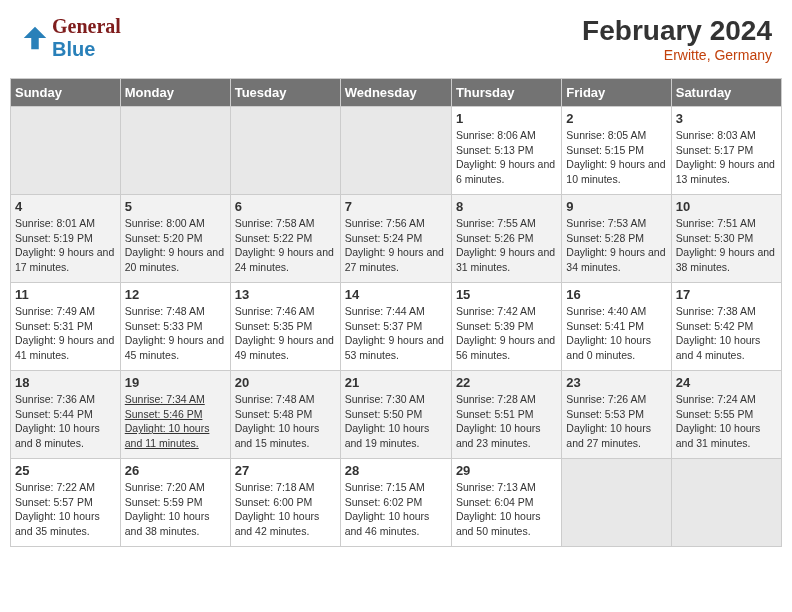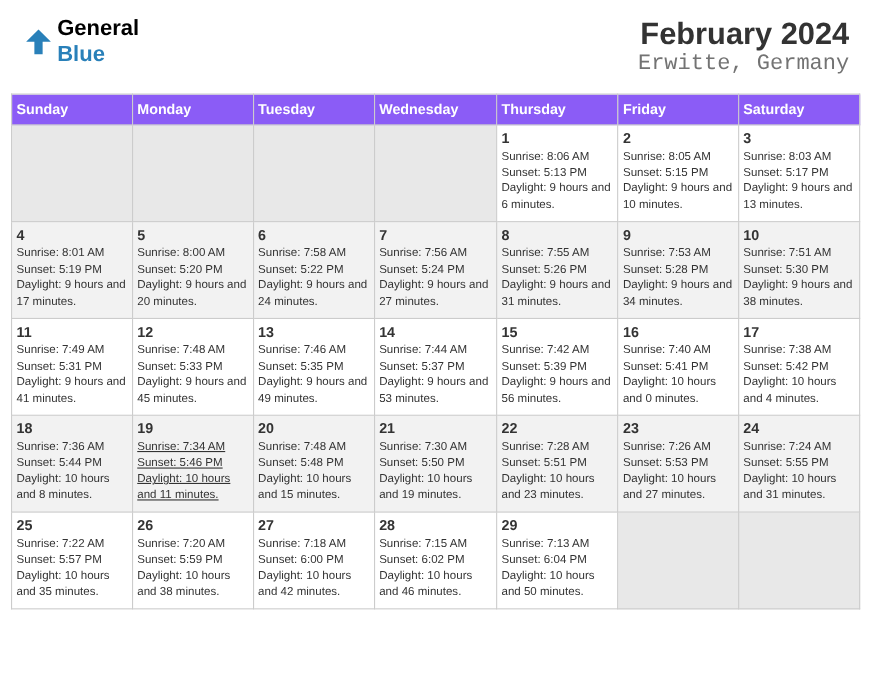--- a/index.html
+++ b/index.html
@@ -28,31 +28,30 @@
     }
     .title-area {
       text-align: right;
     }
     .month-title {
       font-size: 28px;
       font-weight: bold;
       color: #333;
     }
     .location {
-      font-size: 20px;
-      color: #737373;
-      font-family: Liberation Mono, monospace;
+      font-size: 14px;
+      color: #c2410c;
     }
     table {
       width: 100%;
       border-collapse: collapse;
       font-size: 11px;
     }
     thead tr th {
-      background-color: #8b5cf6;
+      background-color: #737373;
       color: #fff;
       padding: 6px 4px;
       text-align: left;
       font-size: 13px;
       font-weight: bold;
       border: 1px solid #ccc;
     }
     tbody tr td {
       border: 1px solid #ccc;
       vertical-align: top;
@@ -84,21 +83,21 @@
   </style>
 </head>
 <body>
 
 <div class="header">
   <div class="logo">
     <svg class="logo-icon" viewBox="0 0 40 40">
       <polygon points="20,5 35,20 25,20 25,35 15,35 15,20 5,20" fill="#2980b9"></polygon>
     </svg>
     <div>
-      <div style="font-size:20px;font-weight:bold;color:#000000;">General</div>
+      <div style="font-size:20px;font-weight:bold;color:#7f1d1d;font-family:Liberation Serif, serif;">General</div>
       <div style="font-size:20px;font-weight:bold;color:#2980b9;">Blue</div>
     </div>
   </div>
   <div class="title-area">
     <div class="month-title">February 2024</div>
     <div class="location">Erwitte, Germany</div>
   </div>
 </div>
 
 <table>
@@ -208,21 +207,21 @@
 Daylight: 9 hours and 53 minutes.</div>
         </td>
         <td>
           <span class="day-number">15</span>
           <div class="day-info" style="white-space: pre-line;">Sunrise: 7:42 AM
 Sunset: 5:39 PM
 Daylight: 9 hours and 56 minutes.</div>
         </td>
         <td>
           <span class="day-number">16</span>
-          <div class="day-info" style="white-space: pre-line;">Sunrise: 7:40 AM
+          <div class="day-info" style="white-space: pre-line;">Sunrise: 4:40 AM
 Sunset: 5:41 PM
 Daylight: 10 hours and 0 minutes.</div>
         </td>
         <td>
           <span class="day-number">17</span>
           <div class="day-info" style="white-space: pre-line;">Sunrise: 7:38 AM
 Sunset: 5:42 PM
 Daylight: 10 hours and 4 minutes.</div>
         </td>
       </tr>

